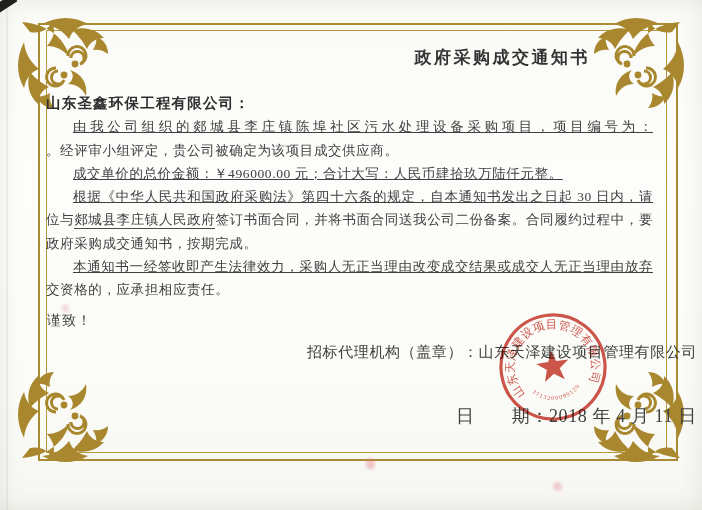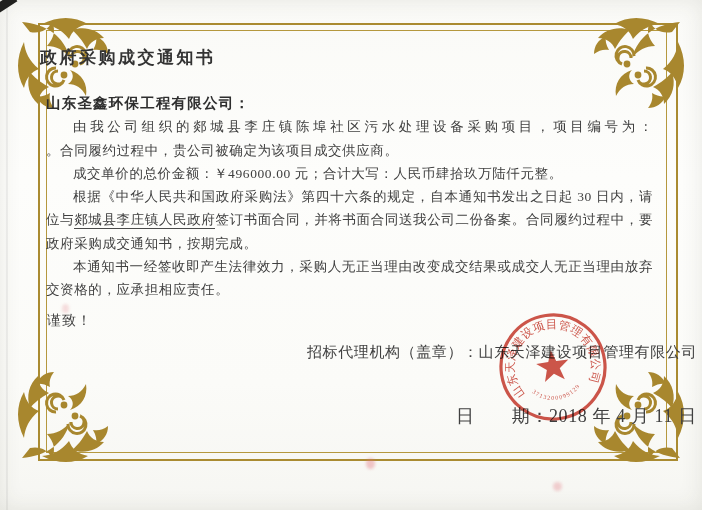--- a/index.html
+++ b/index.html
@@ -14,29 +14,29 @@
   .wedge{position:absolute;left:-9px;top:0px;width:26px;height:9px;background:#20201e;transform:rotate(-33deg);}
   .frame-outer{position:absolute;left:38px;top:23px;width:636px;height:434px;border:2.4px solid #aa8b31;}
   .frame-inner{position:absolute;left:46px;top:30px;width:619px;height:421px;border:1.3px solid #b5983e;}
   .orn{position:absolute;width:100px;height:100px;}
   .orn.tl{left:12px;top:12px;}
   .orn.tr{left:590px;top:12px;transform:scaleX(-1);}
   .orn.bl{left:12px;top:368px;transform:scaleY(-1);}
   .orn.br{left:590px;top:368px;transform:scale(-1,-1);}
   .title{
     position:absolute;left:0;top:46px;width:590px;padding-left:40px;box-sizing:border-box;
-    text-align:left;font-size:17px;font-weight:600;letter-spacing:2.5px;color:#333;
+    text-align:right;font-size:17px;font-weight:600;letter-spacing:2.5px;color:#333;
   }
   .content{
     position:absolute;left:46px;top:76px;width:607px;
     font-size:13.5px;line-height:23.25px;letter-spacing:0.6px;
   }
   .line{height:23.25px;overflow:hidden;}
   .bold{font-weight:700;font-size:14.5px;letter-spacing:1.2px;color:#2e2e2e;margin-top:16px;}
-  .ind{text-indent:27px;}
+  .ind{text-indent:27px;text-decoration:underline;}
   .fj{text-align:justify;text-align-last:justify;text-justify:inter-ideograph;}
   .ul{border-bottom:1px solid #4a4a4a;padding-bottom:1px;}
   .closing{position:absolute;left:47px;top:312px;font-size:14px;letter-spacing:1px;}
   .agency{position:absolute;left:307px;top:343px;font-size:15px;letter-spacing:0.6px;}
   .dateline{position:absolute;left:456px;top:404px;font-size:18px;letter-spacing:0.6px;text-align:center;}
   .seal{position:absolute;left:483px;top:297px;width:140px;height:140px;
         mix-blend-mode:multiply;opacity:0.87;transform:rotate(-8deg);}
   .artifact{position:absolute;border-radius:50%;filter:blur(1.5px);}
   .a1{left:366px;top:458px;width:9px;height:11px;background:rgba(225,110,120,0.38);}
   .a2{left:553px;top:482px;width:9px;height:9px;background:rgba(225,110,120,0.30);}
@@ -78,21 +78,21 @@
   <svg class="orn br" viewBox="0 0 100 100">
       <use href="#orn-art"></use>
     </svg>
 
   <div class="title">政府采购成交通知书</div>
 
   <div class="content">
     <div class="line bold">山东圣鑫环保工程有限公司：</div>
 
     <div class="line ind fj"><span>由我公司组织的郯城县李庄镇陈埠社区污水处理设备采购项目，项目编号为：</span></div>
-    <div class="line"><span>。合同履约过程中，贵公司被确定为该项目成交供应商。</span></div>
+    <div class="line"><span>。经评审小组评定，贵公司被确定为该项目成交供应商。</span></div>
     <div class="line ind"><span>成交单价的总价金额：￥496000.00 元；合计大写：人民币肆拾玖万陆仟元整。</span></div>
     <div class="line ind fj"><span>根据《中华人民共和国政府采购法》第四十六条的规定，自本通知书发出之日起 30 日内，请贵单</span></div>
     <div class="line fj"><span>位与</span><span class="ul">郯城县李庄镇人民政府</span><span>签订书面合同，并将书面合同送我公司二份备案。合同履约过程中，要按</span></div>
     <div class="line"><span>政府采购成交通知书，按期完成。</span></div>
     <div class="line ind fj"><span>本通知书一经签收即产生法律效力，采购人无正当理由改变成交结果或成交人无正当理由放弃成</span></div>
     <div class="line"><span>交资格的，应承担相应责任。</span></div>
   </div>
 
   <div class="closing">谨致！</div>
 

